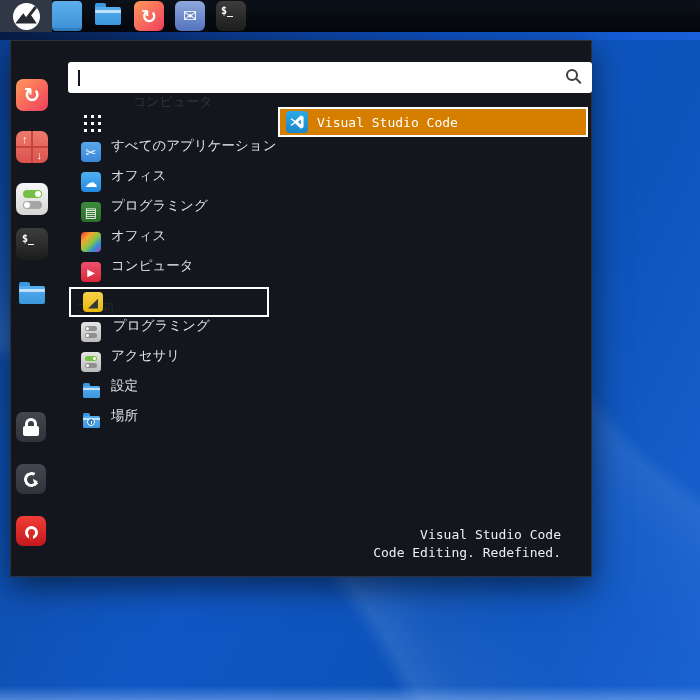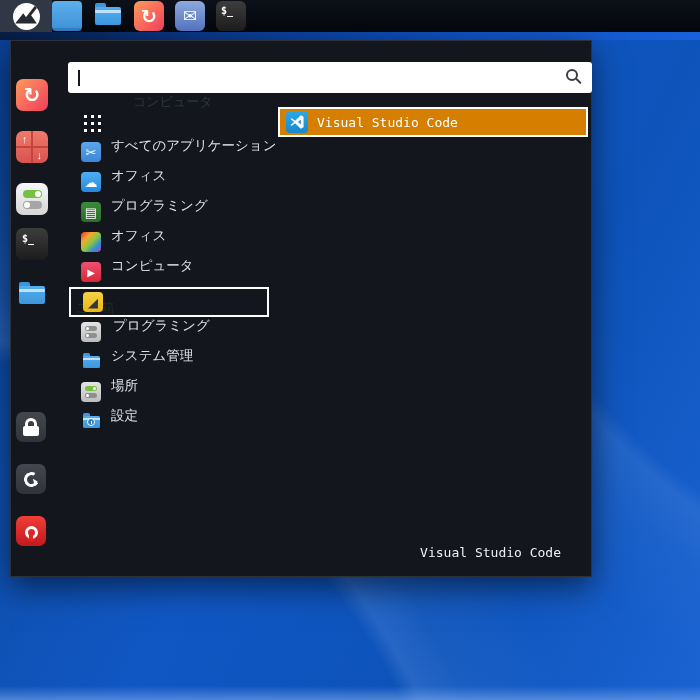--- a/index.html
+++ b/index.html
@@ -236,38 +236,38 @@
     </div>
     <div class="cat-row hovered">
       <span class="cicon ci-prog">◢</span>
       <span class="clabel">プログラミング</span>
     </div>
     <div class="cat-row">
       <span class="cicon ci-sys">
         <span class="mini-pill"></span>
           <span class="mini-pill"></span>
       </span>
-      <span class="clabel">システム管理</span>
+      <span class="clabel">アクセサリ</span>
+    </div>
+    <div class="cat-row">
+      <span class="cicon ci-set">
+        <span class="mini-pill green"></span>
+          <span class="mini-pill"></span>
+      </span>
+      <span class="clabel">設定</span>
     </div>
     <div class="cat-row">
       <span class="cicon">
         <span class="folder-s">
             <span class="tab"></span>
             <span class="back"></span>
             <span class="flap"></span>
           </span>
       </span>
       <span class="clabel">場所</span>
-    </div>
-    <div class="cat-row">
-      <span class="cicon ci-set">
-        <span class="mini-pill green"></span>
-          <span class="mini-pill"></span>
-      </span>
-      <span class="clabel">設定</span>
     </div>
     <div class="cat-row">
       <span class="cicon">
         <span class="folder-s">
             <span class="tab"></span>
             <span class="back"></span>
             <span class="flap"></span>
             <span class="clock"></span>
           </span>
       </span>
@@ -279,14 +279,15 @@
       <svg width="16" height="16" viewBox="0 0 100 100">
         <path fill="#ffffff" d="M74 8 L38 42 L17 26 L9 31 L33 50 L9 69 L17 74 L38 58 L74 92 L91 83 L91 17 Z"></path>
         <path fill="#1e90d2" d="M74 34 L56 50 L74 66 Z"></path>
       </svg>
     </span>
     <span class="app-label">Visual Studio Code</span>
   </div>
 
   <div class="app-desc">
     <div>Visual Studio Code</div>
+    <div>Code Editing. Redefined.</div>
   </div>
 </div>
 
 </body></html>

